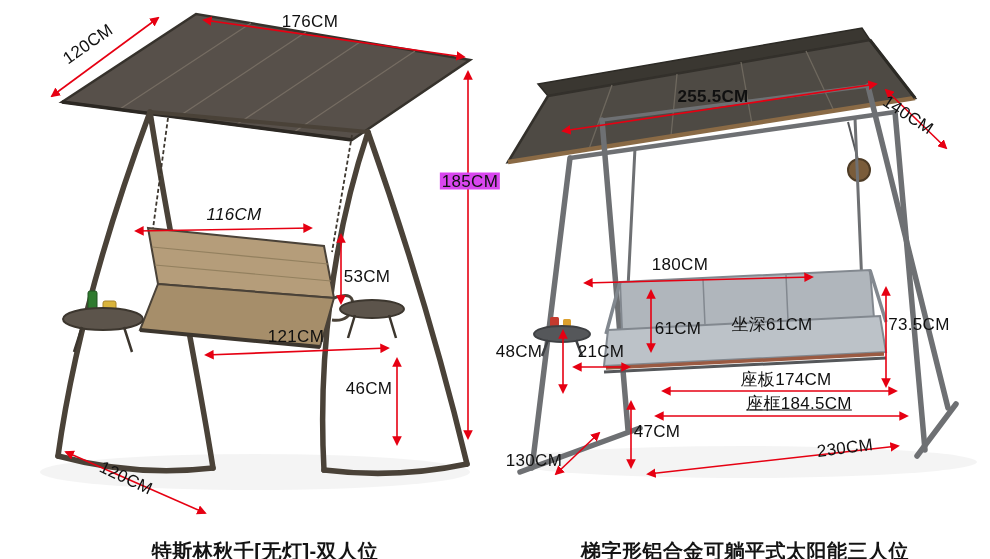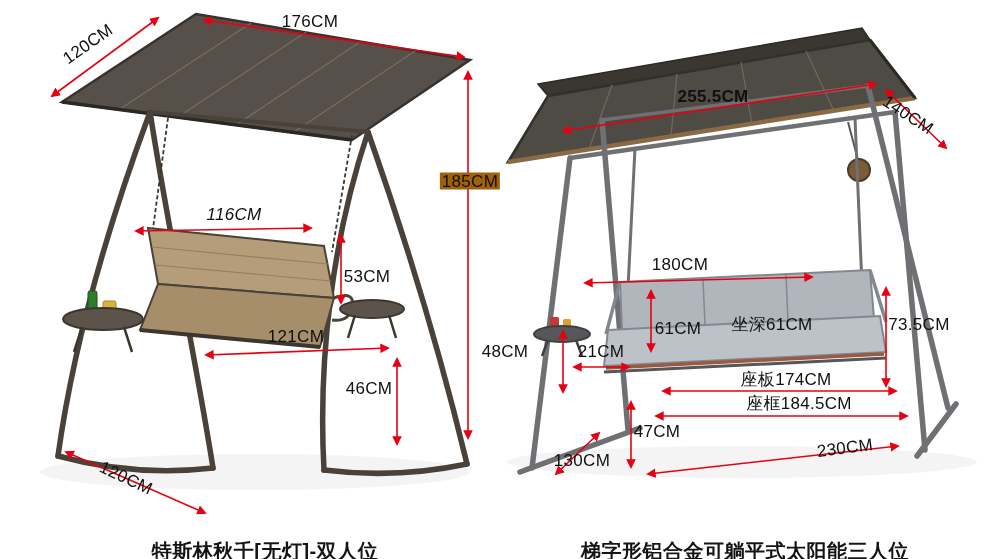--- a/index.html
+++ b/index.html
@@ -150,37 +150,37 @@
       <line x1="663" y1="391" x2="896" y2="391" marker-start="url(#ah)" marker-end="url(#ah)"></line>
       <line x1="656" y1="416" x2="907" y2="416" marker-start="url(#ah)" marker-end="url(#ah)"></line>
       <line x1="631" y1="402" x2="631" y2="467" marker-start="url(#ah)" marker-end="url(#ah)"></line>
       <line x1="599" y1="433" x2="556" y2="474" marker-start="url(#ah)" marker-end="url(#ah)"></line>
       <line x1="648" y1="474" x2="898" y2="446" marker-start="url(#ah)" marker-end="url(#ah)"></line>
     </g>
   </svg>
 
   <div class="dim-label" style="left:88px;  top:44px;  transform:translate(-50%,-50%) rotate(-35deg);">120CM</div>
   <div class="dim-label" style="left:310px; top:21px;">176CM</div>
-  <div class="dim-label" style="left:470px; top:181px; background:#a16207; padding:0 2px;">185CM</div>
+  <div class="dim-label" style="left:470px; top:181px; background:#d946ef; padding:0 2px;">185CM</div>
   <div class="dim-label" style="left:234px; top:214px;font-style:italic;">116CM</div>
   <div class="dim-label" style="left:367px; top:256px;margin-top:20px;">53CM</div>
   <div class="dim-label" style="left:296px; top:336px;">121CM</div>
   <div class="dim-label" style="left:369px; top:388px;">46CM</div>
   <div class="dim-label" style="left:126px; top:478px; transform:translate(-50%,-50%) rotate(25deg);">120CM</div>
 
   <div class="dim-label" style="left:713px; top:96px;font-weight:bold;">255.5CM</div>
   <div class="dim-label" style="left:908px; top:115px; transform:translate(-50%,-50%) rotate(33deg);">140CM</div>
   <div class="dim-label" style="left:680px; top:264px;">180CM</div>
   <div class="dim-label" style="left:678px; top:328px;">61CM</div>
   <div class="dim-label" style="left:772px; top:324px;">坐深61CM</div>
   <div class="dim-label" style="left:919px; top:324px;">73.5CM</div>
-  <div class="dim-label" style="left:505px; top:351px;">48CM</div>
+  <div class="dim-label" style="left:519px; top:351px;">48CM</div>
   <div class="dim-label" style="left:601px; top:351px;">21CM</div>
   <div class="dim-label" style="left:786px; top:379px;">座板174CM</div>
-  <div class="dim-label" style="left:799px; top:403px;">座框184.5CM</div>
+  <div class="dim-label" style="left:799px; top:403px;text-decoration:underline;">座框184.5CM</div>
   <div class="dim-label" style="left:657px; top:431px;">47CM</div>
-  <div class="dim-label" style="left:582px; top:460px;">130CM</div>
+  <div class="dim-label" style="left:534px; top:460px;">130CM</div>
   <div class="dim-label" style="left:845px; top:448px; transform:translate(-50%,-50%) rotate(-7deg);">230CM</div>
 
   <div class="caption" style="left:265px; top:551px;">特斯林秋千[无灯]-双人位</div>
   <div class="caption" style="left:745px; top:551px;">梯字形铝合金可躺平式太阳能三人位</div>
 
 </div>
 
 </body></html>

